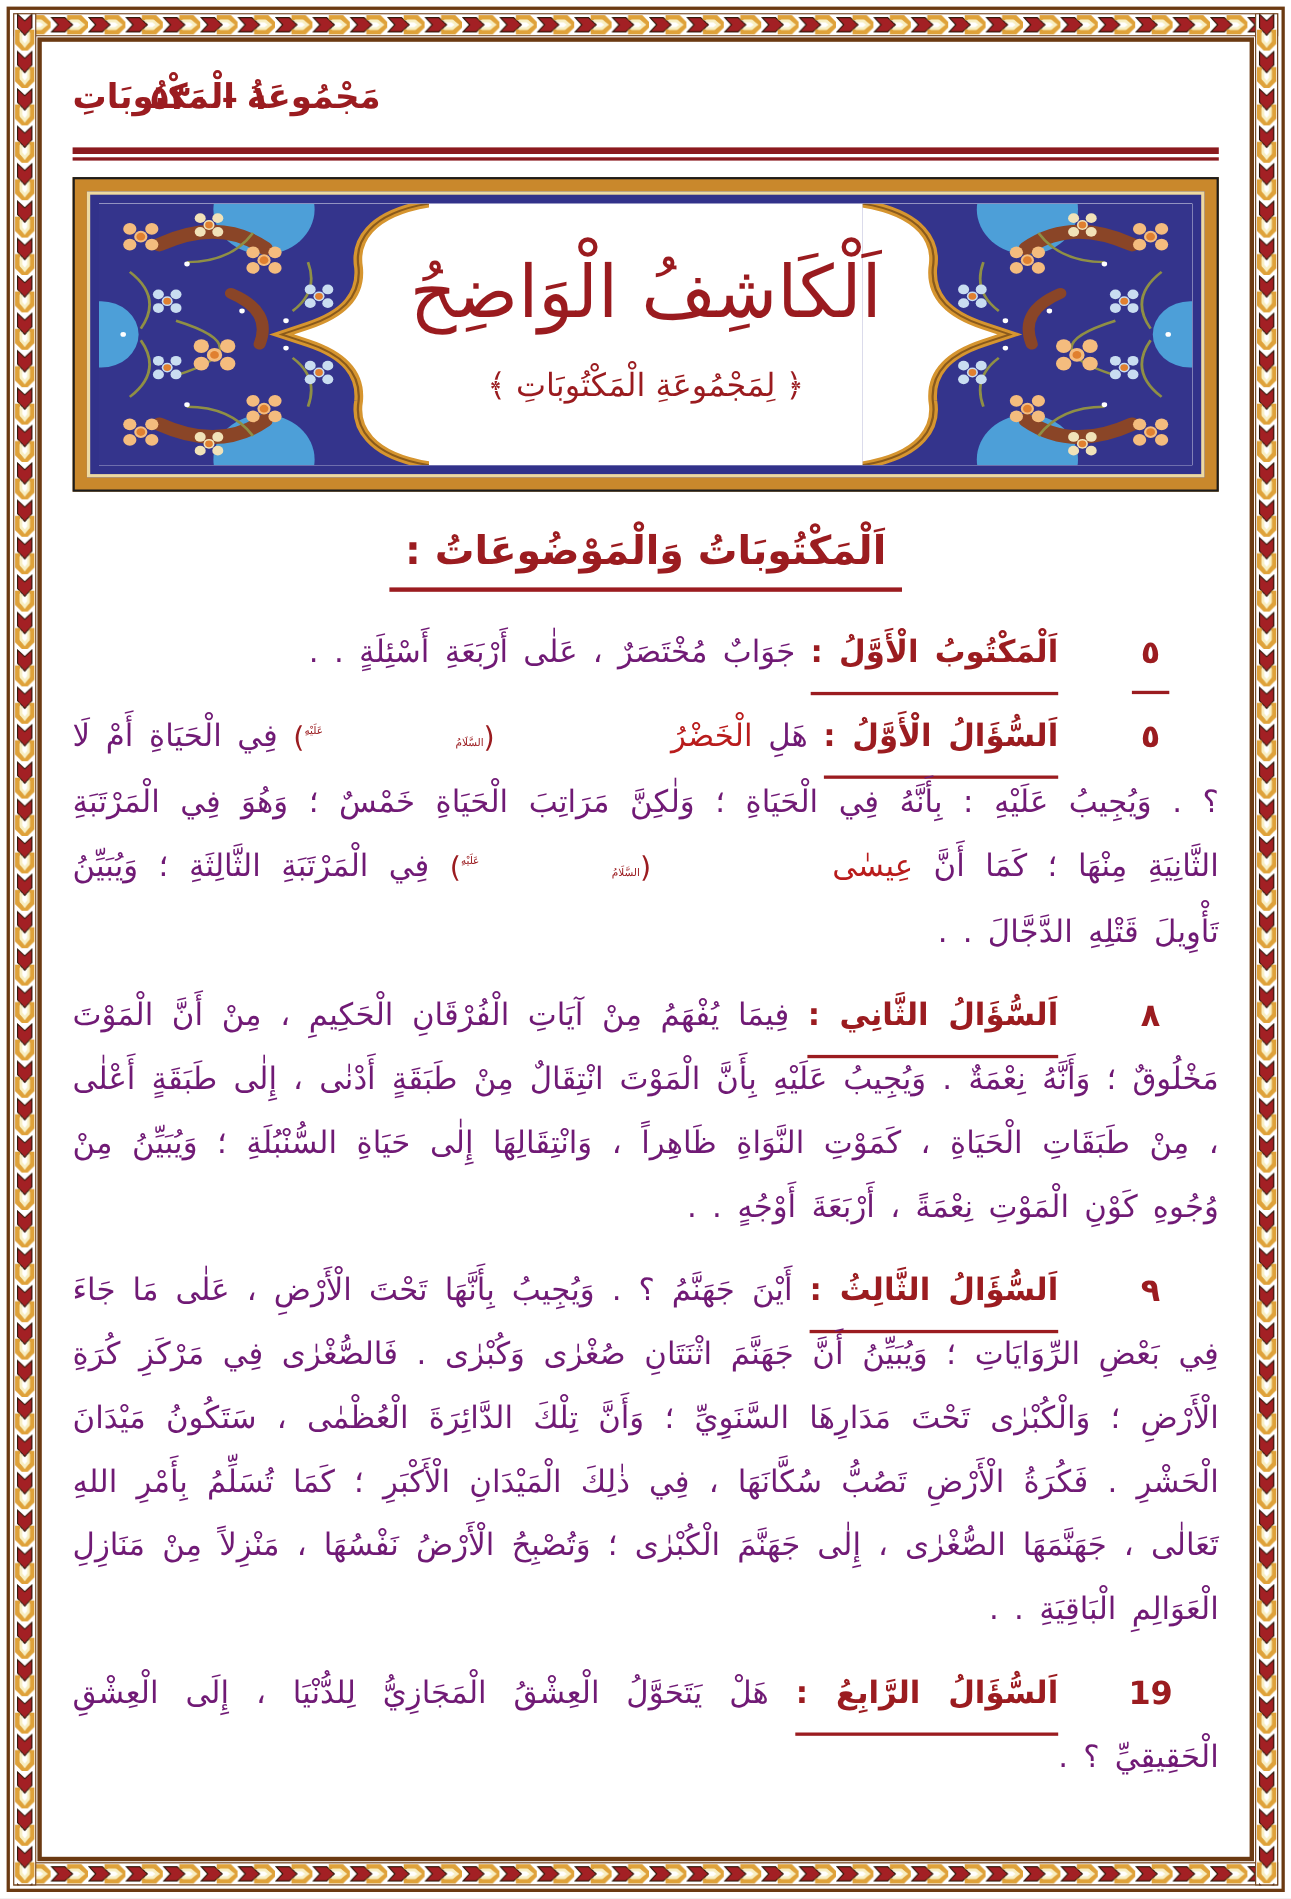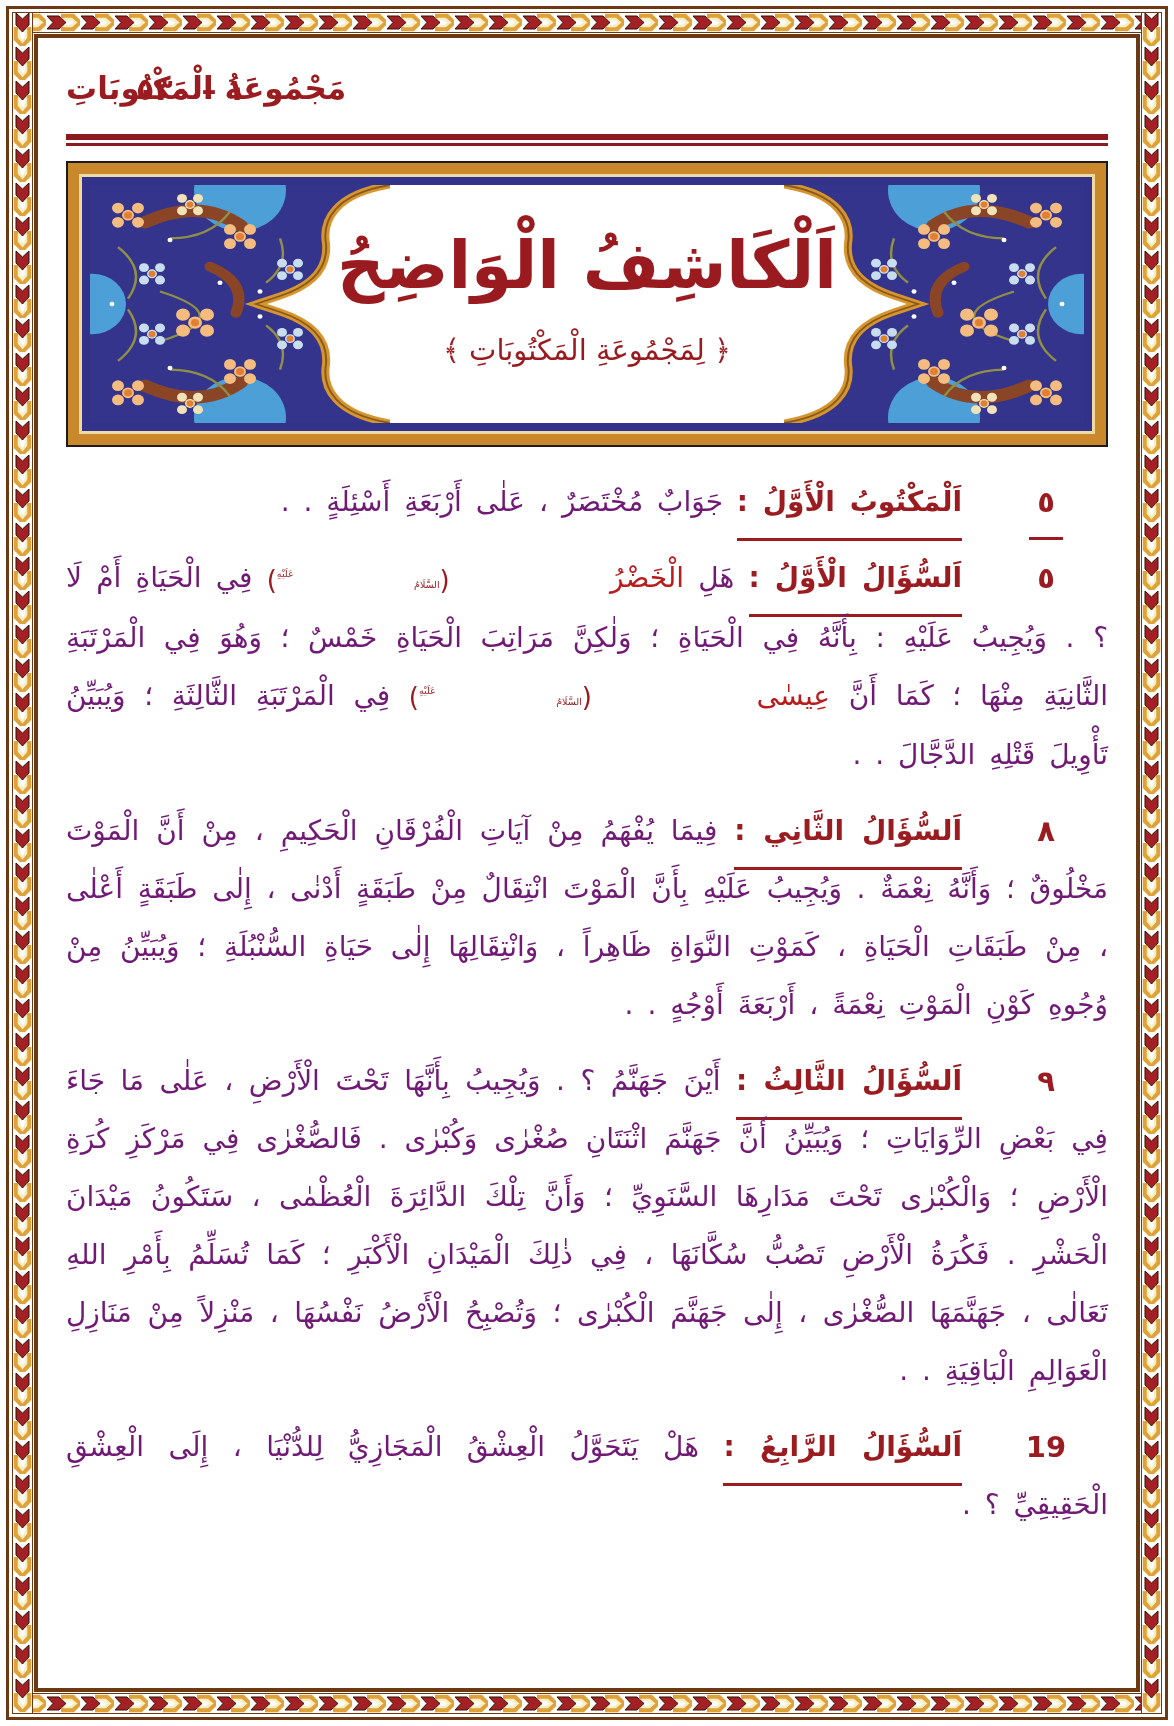--- a/index.html
+++ b/index.html
@@ -23,21 +23,21 @@
   .rule2{height:3px;background:#8b1a1e;margin-top:3px;}
   
   .banner{margin-top:15px;border:2px solid #1b1b1b;background:#c9882c;padding:11px;}
   .banner-navy{border:3px solid #eed9a0;background:#32328a;padding:8px;}
   .banner-inner{position:relative;background:#ffffff;height:238px;overflow:hidden;}
   .panel{position:absolute;top:0;height:100%;width:300px;z-index:1;}
   .panel.pl{left:0;}
   .panel.pr{right:0;transform:scaleX(-1);}
   .banner-center{position:absolute;inset:0;z-index:2;display:flex;flex-direction:column;
                  align-items:center;justify-content:center;}
-  .banner-title{color:#9a1b1f;font-size:66px;font-weight:bold;line-height:1;margin-top:-8px;}
+  .banner-title{color:#9a1b1f;font-size:66px;font-weight:normal;line-height:1;margin-top:-8px;}
   .banner-sub{color:#9a1b1f;font-size:29px;font-weight:normal;margin-top:34px;}
   
   .sect{margin:34px auto 0;display:table;color:#9b1c20;font-size:36px;font-weight:bold;
         border-bottom:4px solid #9b1c20;padding:0 14px 12px;}
   
   .entries{margin-top:26px;font-size:28px;line-height:58px;color:#141414;
            text-align:justify;word-spacing:5px;}
   .entry{position:relative;margin-bottom:18px;text-indent:146px;}
   .num{position:absolute;right:4px;top:0;width:116px;text-align:center;text-indent:0;
        color:#9b1c20;font-weight:bold;font-size:29px;}
@@ -209,20 +209,21 @@
               <use href="#arabpanel" xlink:href="#arabpanel"></use>
             </svg>
           <div class="banner-center">
             <div class="banner-title">اَلْكَاشِفُ الْوَاضِحُ</div>
             <div class="banner-sub">﴿ لِمَجْمُوعَةِ الْمَكْتُوبَاتِ ﴾</div>
           </div>
         </div>
       </div>
     </div>
 
+    <div class="sect">اَلْمَكْتُوبَاتُ وَالْمَوْضُوعَاتُ :</div>
 
     <div class="entries" id="entries">
         <div class="entry"><span class="num"><span class="nu">٥</span></span><span class="lbl">اَلْمَكْتُوبُ الْأَوَّلُ :</span><span class="kk"> جَوَابٌ مُخْتَصَرٌ ، عَلٰى أَرْبَعَةِ أَسْئِلَةٍ . .</span></div>
         <div class="entry"><span class="num">٥</span><span class="lbl">اَلسُّؤَالُ الْأَوَّلُ :</span><span class="kk"> هَلِ </span><span class="rr">الْخَضْرُ</span><span class="kk"> </span><span class="hon"><span class="hp">(</span><span class="hs">عَلَيْهِ<br>السَّلَامُ</span><span class="hp">)</span></span><span class="kk"> فِي الْحَيَاةِ أَمْ لَا ؟ . وَيُجِيبُ عَلَيْهِ : بِأَنَّهُ فِي الْحَيَاةِ ؛ وَلٰكِنَّ مَرَاتِبَ الْحَيَاةِ خَمْسٌ ؛ وَهُوَ فِي الْمَرْتَبَةِ الثَّانِيَةِ مِنْهَا ؛ كَمَا أَنَّ </span><span class="rr">عِيسٰى</span><span class="kk"> </span><span class="hon"><span class="hp">(</span><span class="hs">عَلَيْهِ<br>السَّلَامُ</span><span class="hp">)</span></span><span class="kk"> فِي الْمَرْتَبَةِ الثَّالِثَةِ ؛ وَيُبَيِّنُ تَأْوِيلَ قَتْلِهِ الدَّجَّالَ . .</span></div>
         <div class="entry"><span class="num">٨</span><span class="lbl">اَلسُّؤَالُ الثَّانِي :</span><span class="kk"> فِيمَا يُفْهَمُ مِنْ آيَاتِ الْفُرْقَانِ الْحَكِيمِ ، مِنْ أَنَّ الْمَوْتَ مَخْلُوقٌ ؛ وَأَنَّهُ نِعْمَةٌ . وَيُجِيبُ عَلَيْهِ بِأَنَّ الْمَوْتَ انْتِقَالٌ مِنْ طَبَقَةٍ أَدْنٰى ، إِلٰى طَبَقَةٍ أَعْلٰى ، مِنْ طَبَقَاتِ الْحَيَاةِ ، كَمَوْتِ النَّوَاةِ ظَاهِراً ، وَانْتِقَالِهَا إِلٰى حَيَاةِ السُّنْبُلَةِ ؛ وَيُبَيِّنُ مِنْ وُجُوهِ كَوْنِ الْمَوْتِ نِعْمَةً ، أَرْبَعَةَ أَوْجُهٍ . .</span></div>
         <div class="entry"><span class="num">٩</span><span class="lbl">اَلسُّؤَالُ الثَّالِثُ :</span><span class="kk"> أَيْنَ جَهَنَّمُ ؟ . وَيُجِيبُ بِأَنَّهَا تَحْتَ الْأَرْضِ ، عَلٰى مَا جَاءَ فِي بَعْضِ الرِّوَايَاتِ ؛ وَيُبَيِّنُ أَنَّ جَهَنَّمَ اثْنَتَانِ صُغْرٰى وَكُبْرٰى . فَالصُّغْرٰى فِي مَرْكَزِ كُرَةِ الْأَرْضِ ؛ وَالْكُبْرٰى تَحْتَ مَدَارِهَا السَّنَوِيِّ ؛ وَأَنَّ تِلْكَ الدَّائِرَةَ الْعُظْمٰى ، سَتَكُونُ مَيْدَانَ الْحَشْرِ . فَكُرَةُ الْأَرْضِ تَصُبُّ سُكَّانَهَا ، فِي ذٰلِكَ الْمَيْدَانِ الْأَكْبَرِ ؛ كَمَا تُسَلِّمُ بِأَمْرِ اللهِ تَعَالٰى ، جَهَنَّمَهَا الصُّغْرٰى ، إِلٰى جَهَنَّمَ الْكُبْرٰى ؛ وَتُصْبِحُ الْأَرْضُ نَفْسُهَا ، مَنْزِلاً مِنْ مَنَازِلِ الْعَوَالِمِ الْبَاقِيَةِ . .</span></div>
         <div class="entry"><span class="num">19</span><span class="lbl">اَلسُّؤَالُ الرَّابِعُ :</span><span class="kk"> هَلْ يَتَحَوَّلُ الْعِشْقُ الْمَجَازِيُّ لِلدُّنْيَا ، إِلَى الْعِشْقِ الْحَقِيقِيِّ ؟ .</span></div>
       </div>
 
   </div>

